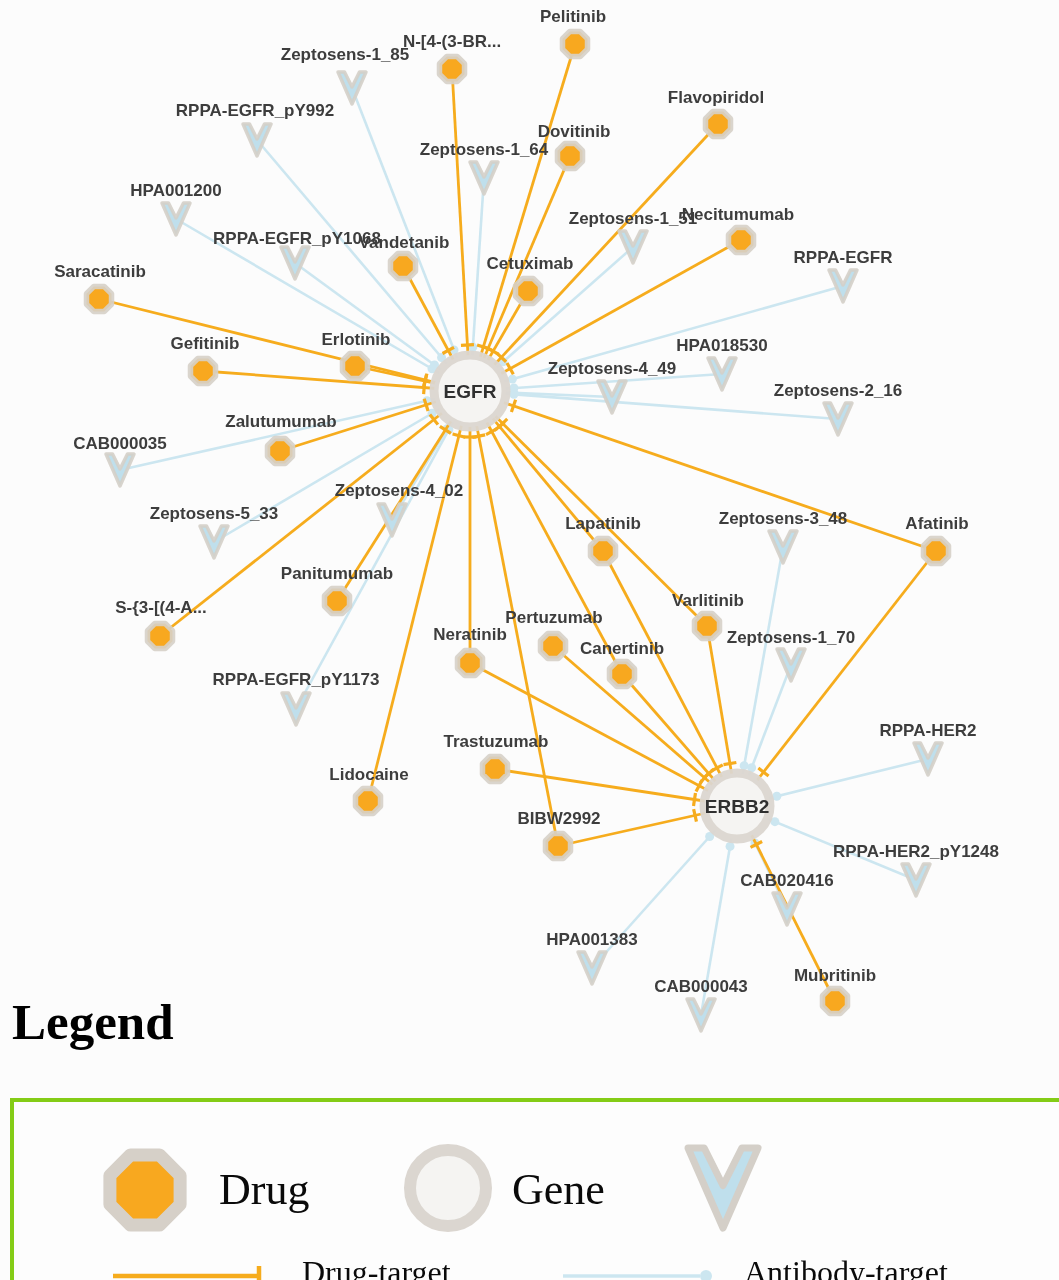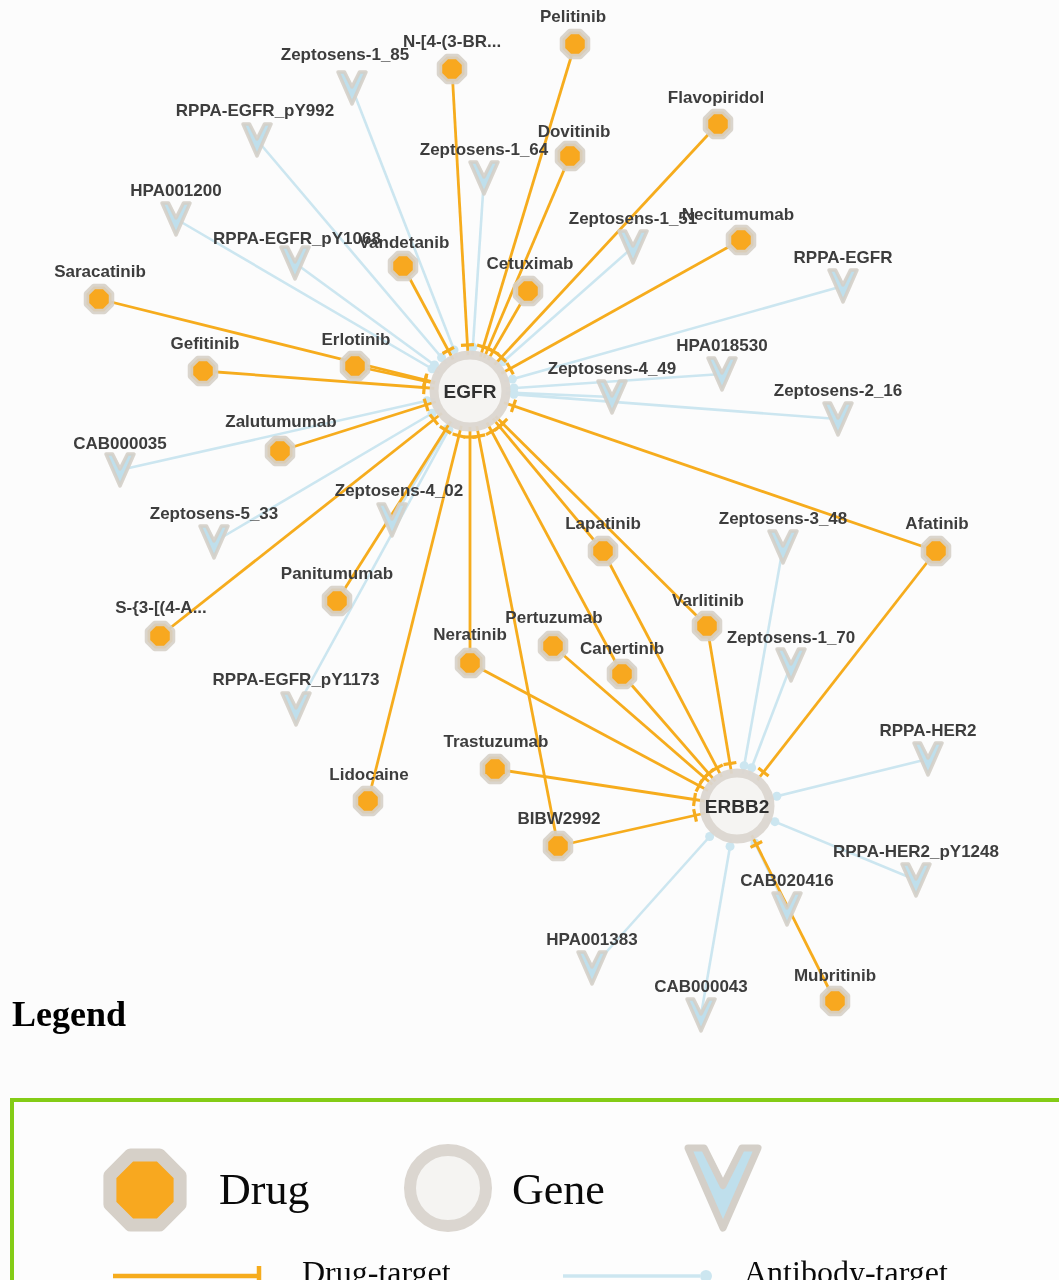--- a/index.html
+++ b/index.html
@@ -1,20 +1,20 @@
 <!DOCTYPE html>
 <html><head>
 <meta charset="utf-8">
 <style>
   html,body{margin:0;padding:0;background:#ffffff;}
   .stage{position:relative;width:1059px;height:1280px;background:#fcfcfc;overflow:hidden;font-family:"Liberation Sans",sans-serif;}
   svg text{user-select:none;}
   .node-label{font-family:"Liberation Sans",sans-serif;font-weight:bold;font-size:17px;fill:#3d3d3d;}
   .gene-label{font-family:"Liberation Sans",sans-serif;font-weight:bold;font-size:19px;fill:#303030;}
-  .legend-title{position:absolute;left:12px;top:993px;font-family:"Liberation Serif",serif;font-weight:bold;font-size:36px;color:#000;}
+  .legend-title{position:absolute;left:12px;top:993px;font-family:"Liberation Serif",serif;font-weight:bold;font-size:51px;color:#000;}
   .legend-box{position:absolute;left:10px;top:1098px;width:1031px;height:214px;border:4px solid #84cc16;background:#fdfdfd;padding-left:25px;}
   .legend-box .abs{position:absolute;}
   .legend-text{position:absolute;font-family:"Liberation Serif",serif;font-size:44px;color:#0a0a0a;white-space:nowrap;}
   .legend-text.small{font-size:32px;margin-left:26px;}
 </style>
 </head>
 <body>
 
 <div class="stage">
 

